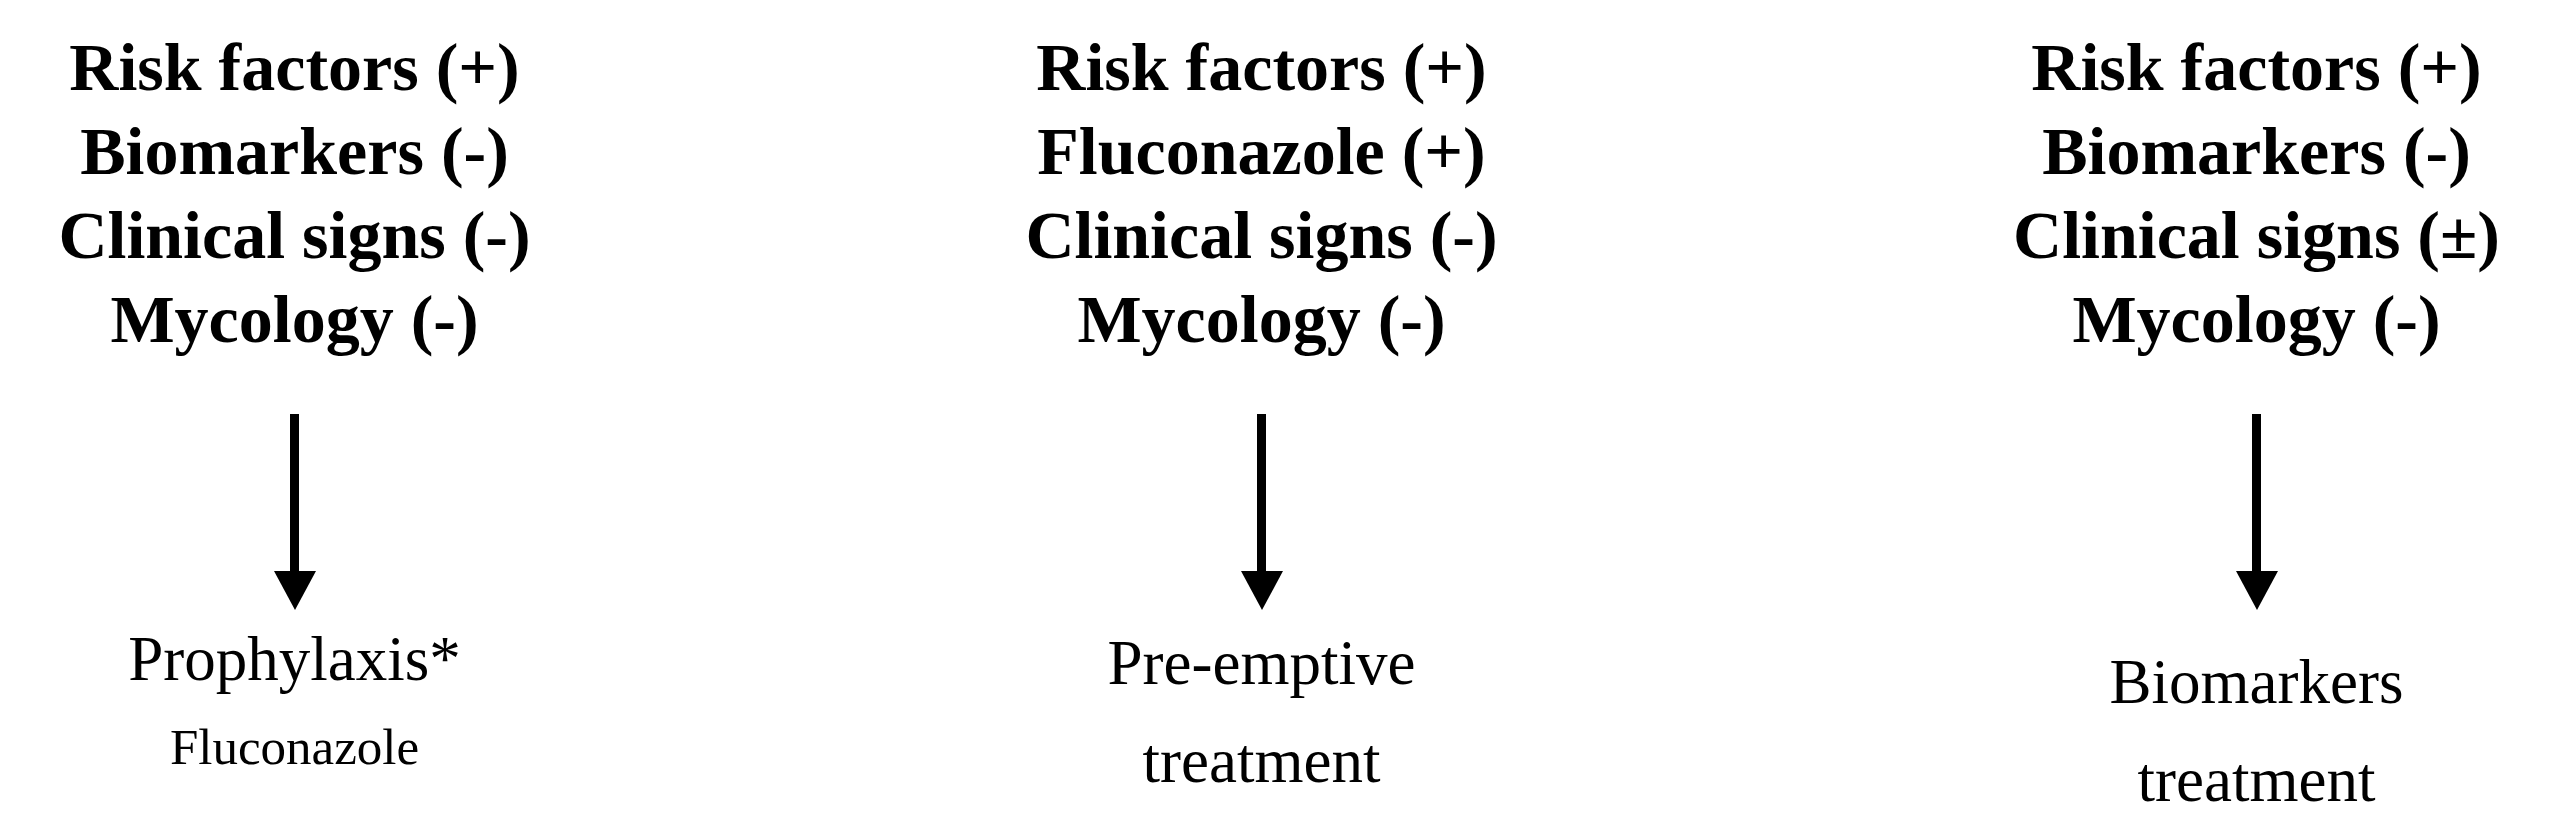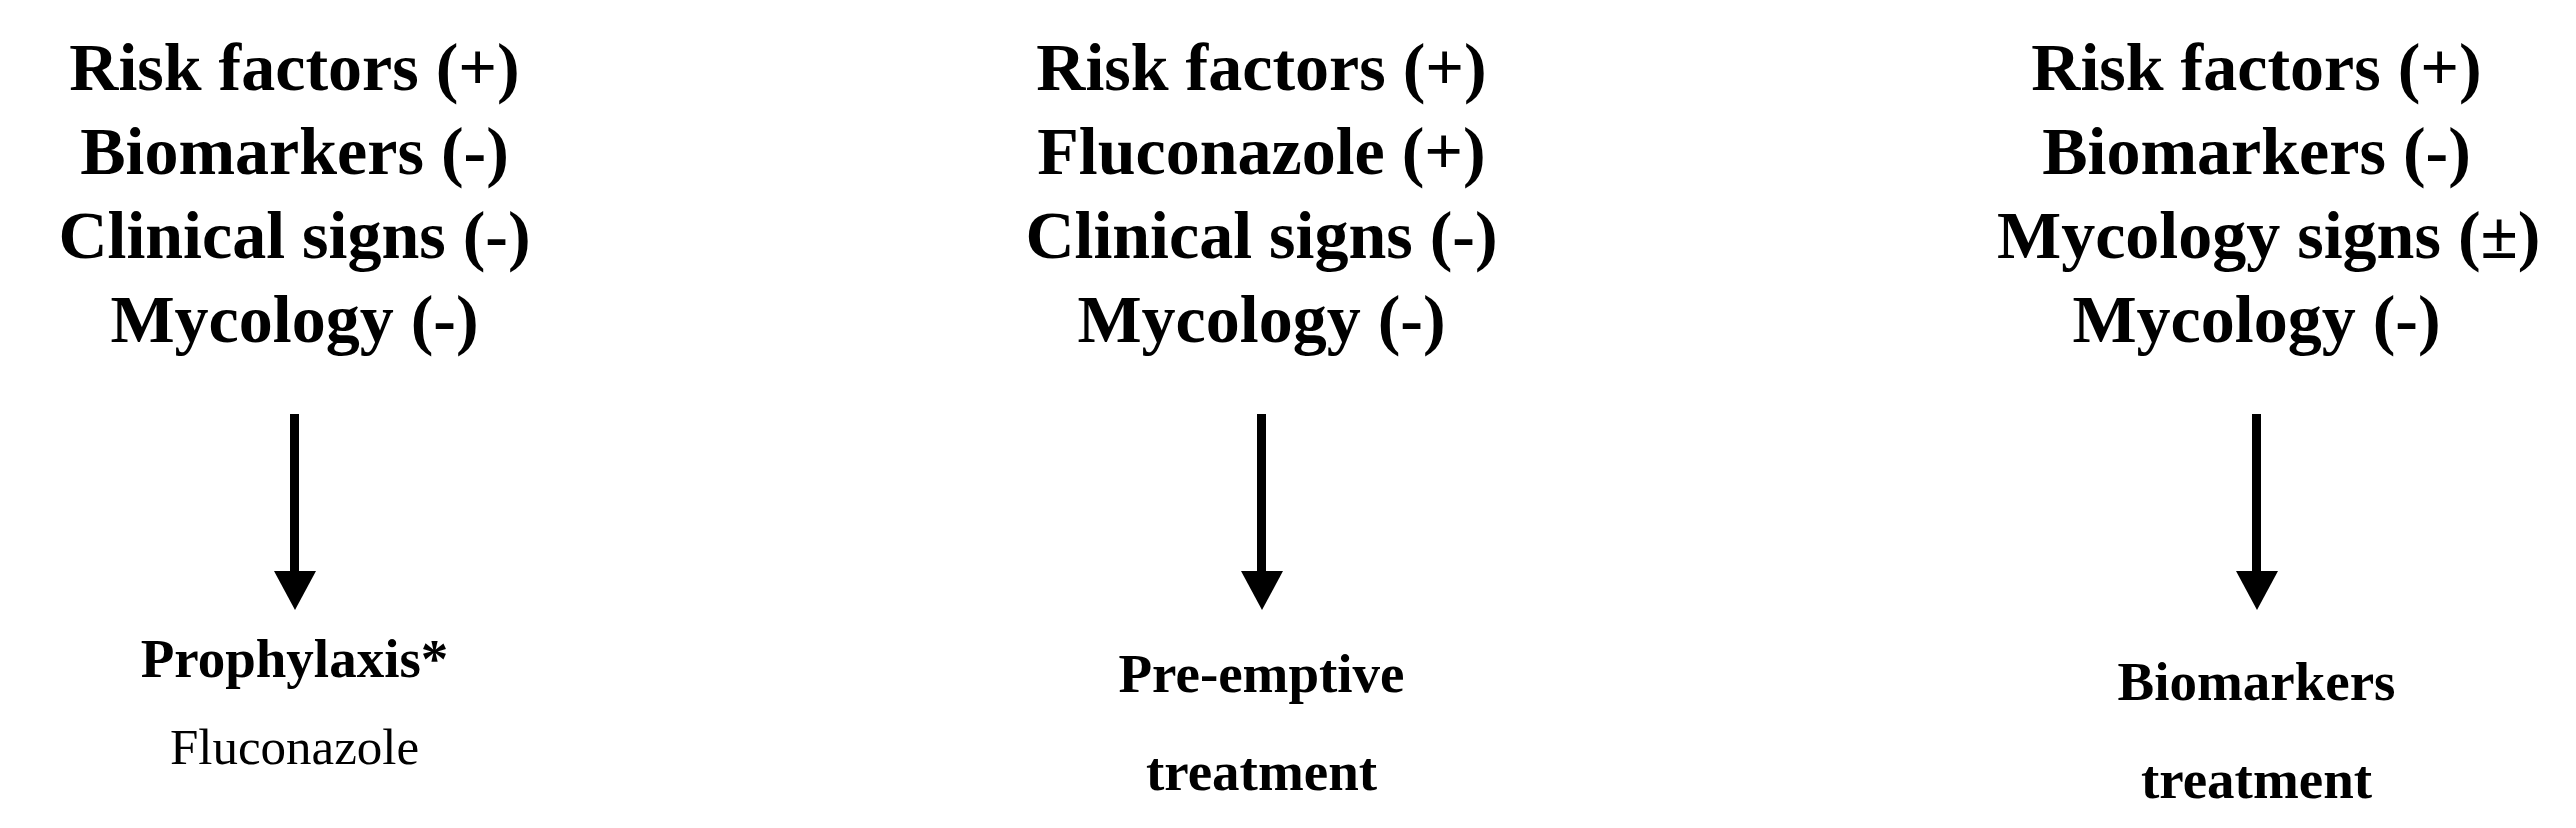--- a/index.html
+++ b/index.html
@@ -47,27 +47,27 @@
   }
   .arrow-head {
     width: 0;
     height: 0;
     border-left: 21px solid transparent;
     border-right: 21px solid transparent;
     border-top: 39px solid var(--arrow, #000000);
   }
 
   .outcome {
-    font-weight: bold;
-    font-size: 55px;
+    font-weight: normal;
+    font-size: 63px;
     line-height: 98px;
     white-space: nowrap;
   }
   .col-1 .outcome { margin-top: 0px; }
-  .col-2 .outcome { margin-top: 15px; }
+  .col-2 .outcome { margin-top: 4px; }
   .col-3 .outcome { margin-top: 23px; }
 
   .drug {
     font-weight: normal;
     font-size: 51px;
     line-height: 78px;
     white-space: nowrap;
   }
 </style>
 </head>
@@ -106,21 +106,21 @@
     <div class="outcome">
       <div>Pre-emptive</div>
       <div>treatment</div>
     </div>
   </div>
 
   <div class="column col-3">
     <div class="criteria">
       <div>Risk factors (+)</div>
       <div>Biomarkers (-)</div>
-      <div>Mycology signs (±)</div>
+      <div>Clinical signs (±)</div>
       <div>Mycology (-)</div>
     </div>
     <div class="arrow-wrap">
       <div class="arrow-line"></div>
       <div class="arrow-head"></div>
     </div>
     <div class="outcome">
       <div>Biomarkers</div>
       <div>treatment</div>
     </div>

